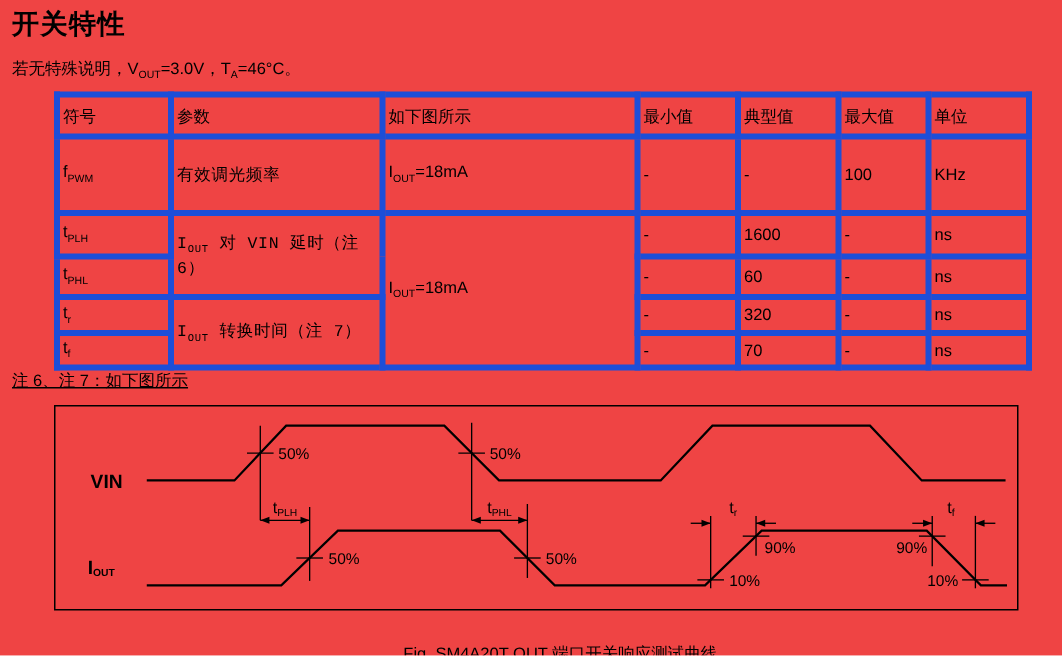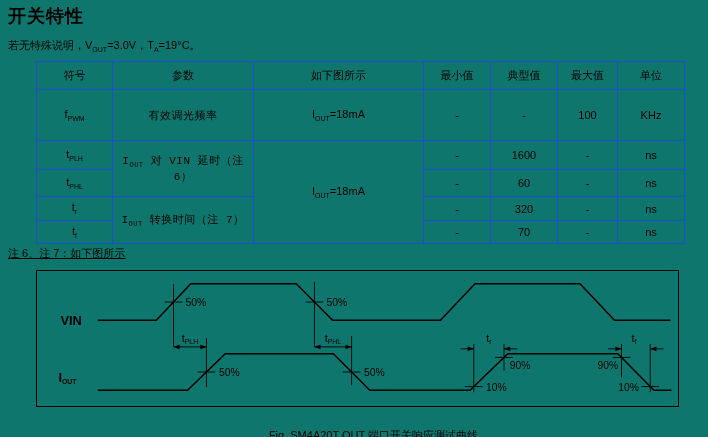--- a/index.html
+++ b/index.html
@@ -1,23 +1,23 @@
 <!DOCTYPE html>
 <html><head>
 <meta charset="utf-8">
 <style>
   html,body{margin:0;padding:0;background:#fff;}
-  .page{position:relative;width:708px;height:437px;background:#0f766e;color:#000;
+  .page{position:relative;width:708px;height:437px;background:#ef4444;color:#000;
         font-family:"Liberation Sans","DejaVu Sans",sans-serif;overflow:hidden;}
   .title{position:absolute;left:8px;top:4px;font-size:18px;font-weight:bold;letter-spacing:1px;margin:0;}
   .cond{position:absolute;left:8px;top:38px;font-size:11px;margin:0;}
   .cond sub,.spec sub{font-size:7px;}
   .spec{position:absolute;left:36px;top:61px;border-collapse:collapse;table-layout:fixed;
         font-size:11px;}
-  .spec td,.spec th{border:1px solid #1d4ed8;text-align:center;vertical-align:middle;
+  .spec td,.spec th{border:4px solid #1d4ed8;text-align:left;vertical-align:middle;
         font-weight:normal;padding:0 2px;overflow:hidden;}
   .spec .param{letter-spacing:0.5px;font-family:Liberation Mono, monospace;}
   .note{position:absolute;left:8px;top:246px;font-size:11px;margin:0;text-decoration:underline;}
   .figbox{position:absolute;left:36px;top:270px;width:641px;height:135px;border:1px solid #000;}
   .caption{position:absolute;left:36px;top:412px;width:643px;text-align:center;font-size:11px;margin:16px;}
   svg text{fill:#000;}
   .wf{fill:none;stroke:#000;stroke-width:1.5;stroke-linejoin:miter;}
   .thin{stroke:#000;stroke-width:0.9;fill:none;}
   .arr{fill:#000;stroke:none;}
   .ann{font-size:10.5px;font-family:"Liberation Sans","DejaVu Sans",sans-serif;}
@@ -25,21 +25,21 @@
   .ssub{font-size:7px;}
   .wflab{font-size:13px;font-weight:bold;font-family:"Liberation Sans","DejaVu Sans",sans-serif;}
 </style>
 </head>
 <body>
 
 <div class="page">
 
   <h1 class="title">开关特性</h1>
 
-  <p class="cond"><span>若无特殊说明，V</span><sub>OUT</sub><span>=3.0V，T</span><sub>A</sub><span>=19°C。</span></p>
+  <p class="cond"><span>若无特殊说明，V</span><sub>OUT</sub><span>=3.0V，T</span><sub>A</sub><span>=46°C。</span></p>
 
   <table class="spec">
     <colgroup>
       <col style="width:76px">
         <col style="width:141px">
         <col style="width:170px">
       <col style="width:67px">
         <col style="width:67px">
         <col style="width:60px">
         <col style="width:67px">

